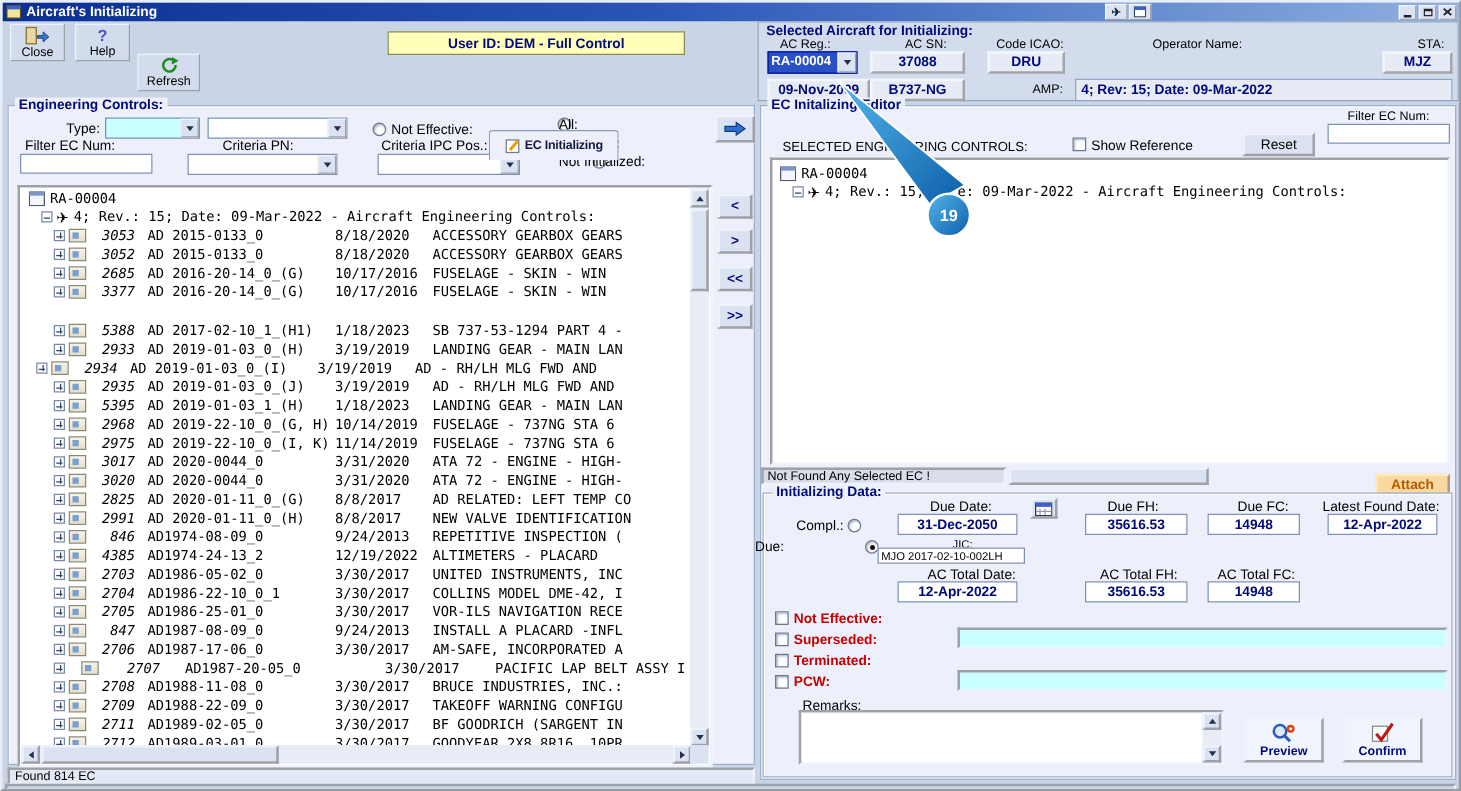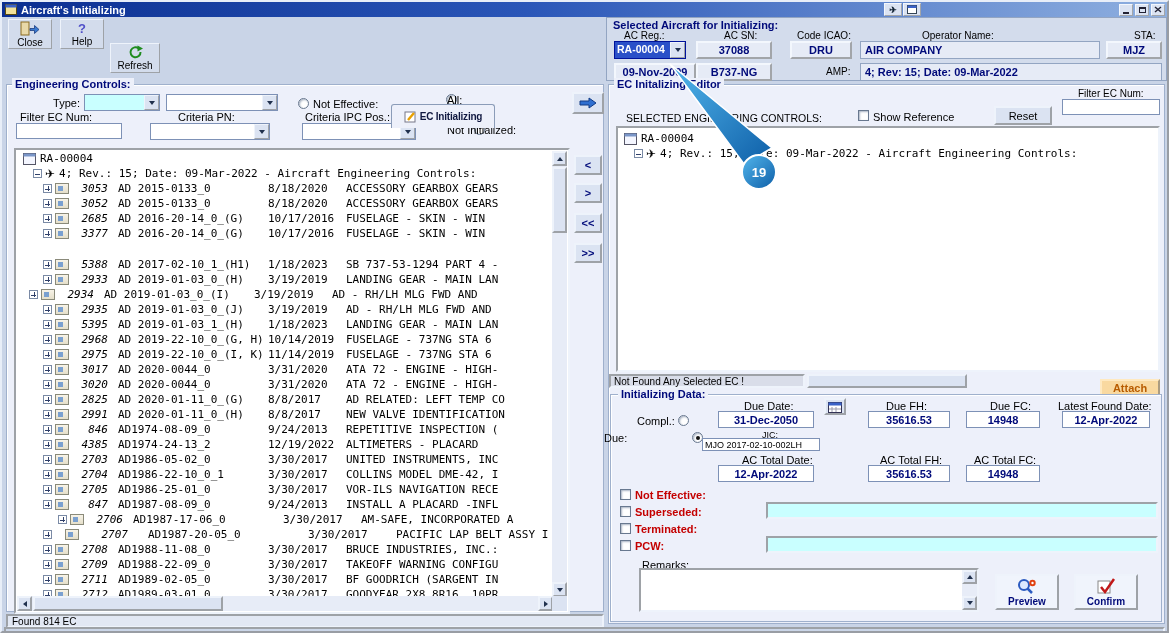--- a/index.html
+++ b/index.html
@@ -108,20 +108,24 @@
     <span style="font-size:13px;font-weight:bold;color:#5050c8;line-height:13px;">?</span>
     <span>Help</span>
   </div>
   <div class="toolbtn" style="left:108px;width:50px;margin-top:24px;">
     <svg width="15" height="14">
         <path d="M12.5 7a5 5 0 1 1-1.8-3.6" fill="none" stroke="#1f8c1f" stroke-width="2"></path>
         <polygon points="9.5,0.5 15,3.5 9.5,6.5" fill="#1f8c1f"></polygon>
       </svg>
     <span>Refresh</span>
   </div>
+  <div class="abs" style="left:308px;top:23px;width:238px;height:19px;background:#ffffb9;border:1px solid #8a8a5a;
+       display:flex;align-items:center;justify-content:center;">
+    <span class="navy">User ID: DEM - Full Control</span>
+  </div>
 
   
   <div class="abs" style="left:604px;top:15px;width:561px;height:64px;border:1px solid #93a5c2;background:#d3dcec;"></div>
   <span class="abs navy" style="left:611px;top:17px;">Selected Aircraft for Initializing:</span>
   <span class="abs lblsm" style="left:622px;top:28px;">AC Reg.:</span>
   <span class="abs lblsm" style="left:722px;top:28px;">AC SN:</span>
   <span class="abs lblsm" style="left:795px;top:28px;">Code ICAO:</span>
   <span class="abs lblsm" style="left:920px;top:28px;">Operator Name:</span>
   <span class="abs lblsm" style="left:1132px;top:28px;">STA:</span>
 
@@ -129,23 +133,20 @@
     <span style="color:#fff;font-weight:bold;padding:1px 2px;font-size:10.5px;">RA-00004</span>
     <span class="cbtn">
         <span class="arrd"></span>
       </span>
   </div>
   <div class="chipf abs" style="left:694px;top:39px;width:76px;height:18px;">
       <span>37088</span>
     </div>
   <div class="chipf abs" style="left:788px;top:39px;width:62px;height:18px;">
       <span>DRU</span>
-    </div>
-  <div class="flatfield abs" style="left:858px;top:39px;width:240px;height:18px;">
-      <span>AIR COMPANY</span>
     </div>
   <div class="chipf abs" style="left:1104px;top:39px;width:56px;height:18px;">
       <span>MJZ</span>
     </div>
 
   <div class="chipf abs" style="left:612px;top:61px;width:82px;height:18px;">
       <span>09-Nov-2009</span>
     </div>
   <div class="chipf abs" style="left:694px;top:61px;width:76px;height:18px;">
       <span>B737-NG</span>
@@ -408,21 +409,21 @@
 
   <div class="trow" style="padding-left:26px;">
     <span class="plus p"></span>
     <span class="docic"></span>
     <span class="c-num">847</span>
     <span class="c-ref">AD1987-08-09_0</span>
     <span class="c-date">9/24/2013</span>
     <span class="c-desc">INSTALL A PLACARD -INFL</span>
   </div>
 
-  <div class="trow" style="padding-left:41px;">
+  <div class="trow" style="padding-left:26px;">
     <span class="plus p"></span>
     <span class="docic"></span>
     <span class="c-num">2706</span>
     <span class="c-ref">AD1987-17-06_0</span>
     <span class="c-date">3/30/2017</span>
     <span class="c-desc">AM-SAFE, INCORPORATED A</span>
   </div>
 
   <div class="trow" style="padding-left:26px;gap:10px;">
     <span class="plus p"></span>

